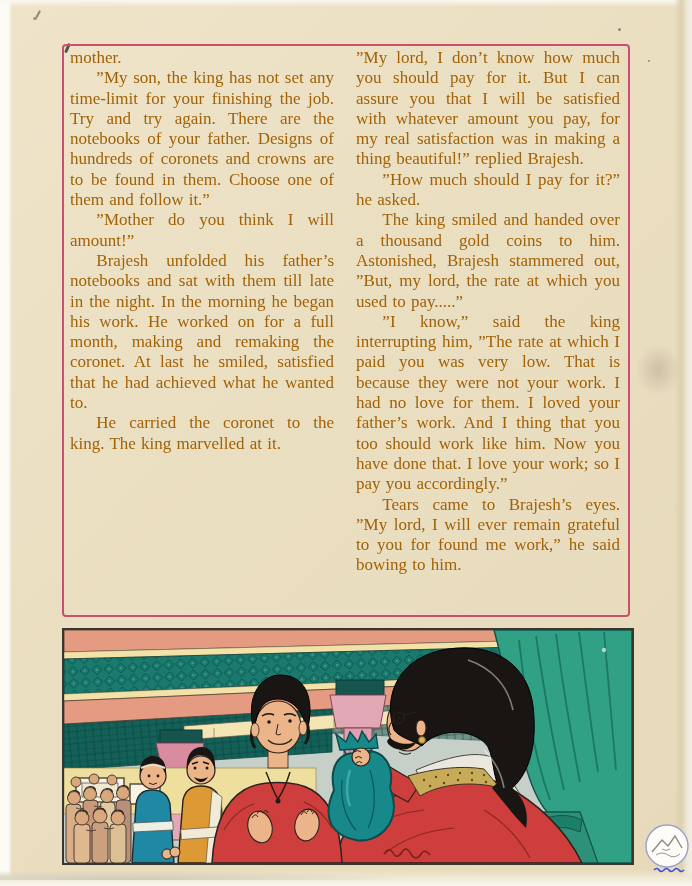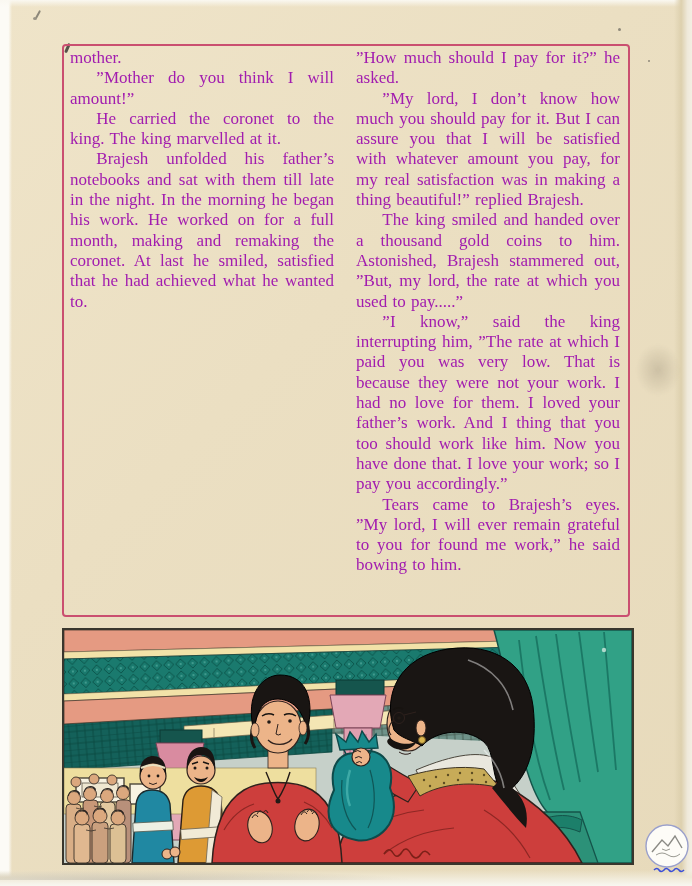--- a/index.html
+++ b/index.html
@@ -15,21 +15,21 @@
          background:linear-gradient(to top,#f8f7f1 0%,#efe8d4 55%,rgba(239,232,212,0) 100%);}
   .edge-right{position:absolute;right:0;top:0;width:18px;height:100%;
          background:linear-gradient(to right,rgba(222,209,178,0) 0%,#ddd0ae 40%,#efe9da 75%,#f3efe3 100%);}
   .bottom-shadow{position:absolute;left:0;bottom:6px;width:60%;height:10px;
          background:radial-gradient(ellipse at 30% 100%,rgba(120,110,90,.28),rgba(120,110,90,0) 70%);}
 
   .text-box{position:absolute;left:62px;top:44px;width:568px;height:573px;
          border:2.5px solid #ca4f70;border-radius:4px;box-sizing:border-box;
          padding:2px 6px;display:flex;gap:22px;}
   .col{width:264px;height:562px;overflow:hidden;}
-  .col p{margin:0;font-size:17px;line-height:20.3px;color:#a21caf;
+  .col p{margin:0;font-size:17px;line-height:20.3px;color:#a16207;
          text-align:justify;text-indent:1.55em;word-spacing:1px;}
   .col p:first-child{text-indent:0;}
 
   .illus-frame{position:absolute;left:62px;top:628px;width:568px;height:233px;
          border:2px solid #39362d;box-sizing:content-box;background:#c6d0c9;}
   .illus-frame svg{display:block;width:568px;height:233px;}
 
   .stray-mark{position:absolute;left:33px;top:8px;width:14px;height:14px;}
   .stray-mark:before{content:"";position:absolute;left:4px;top:2px;width:2px;height:9px;
          background:#8d887a;transform:rotate(28deg);border-radius:2px;}
@@ -58,27 +58,28 @@
 
   <div class="stray-mark"></div>
   <div class="tick-mark"></div>
   <div class="margin-smudge"></div>
   <div class="speck" style="left:618px;top:28px;width:3px;height:3px;"></div>
   <div class="speck" style="left:648px;top:60px;width:2px;height:2px;"></div>
 
   <div class="text-box">
     <div class="col">
         <p>mother.</p>
+        <p>”My son, the king has not set any time-limit for your finishing the job. Try and try again. There are the notebooks of your  father. Designs of hundreds of coronets and crowns are to be found in them. Choose one of them and follow it.”</p>
         <p>”Mother do you think I will amount!”</p>
+        <p>Brajesh unfolded his father’s notebooks and sat with them till late in the night. In the morning he began his work. He worked on for a full month, making and remaking the coronet. At last he smiled, satisfied that he had achieved what he wanted to.</p>
         <p>He carried the coronet to the king. The king marvelled at it.</p>
-        <p>Brajesh unfolded his father’s notebooks and sat with them till late in the night. In the morning he began his work. He worked on for a full month, making and remaking the coronet. At last he smiled, satisfied that he had achieved what he wanted to.</p>
       </div>
     <div class="col">
+        <p>”My lord, I don’t know how much you should pay for it. But I can assure you that I will be satisfied with whatever amount you pay, for my real satisfaction was in making a thing beautiful!” replied Brajesh.</p>
         <p>”How much should I pay for it?” he asked.</p>
-        <p>”My lord, I don’t know how much you should pay for it. But I can assure you that I will be satisfied with whatever amount you pay, for my real satisfaction was in making a thing beautiful!” replied Brajesh.</p>
         <p>The king smiled and handed over a thousand gold coins to him. Astonished, Brajesh stammered out, ”But, my lord, the rate at which you used to pay.....”</p>
         <p>”I know,” said the king interrupting him, ”The rate at which I paid you was very low. That is because they were not your work. I had no love for them. I loved your father’s work. And I thing that you too should work like him. Now you have done that. I love your work;  so I pay you accordingly.”</p>
         <p>Tears came to Brajesh’s eyes. ”My lord, I will ever remain grateful to you for found me work,” he said bowing to him.</p>
       </div>
   </div>
 
   <div class="illus-frame">
     <svg viewBox="0 0 568 233" preserveAspectRatio="none">
       <defs>
         <pattern id="diam" width="12" height="12" patternUnits="userSpaceOnUse" patternTransform="rotate(-4)">

